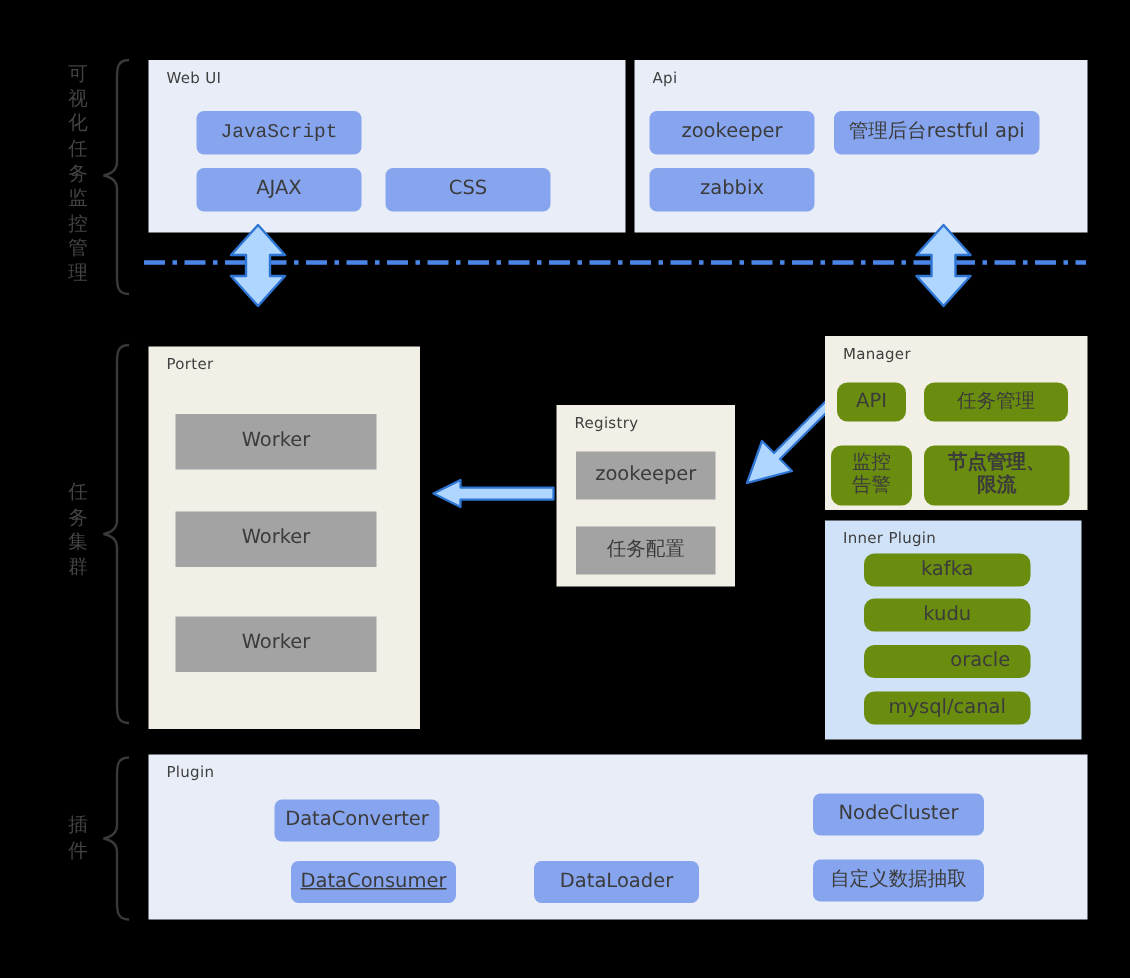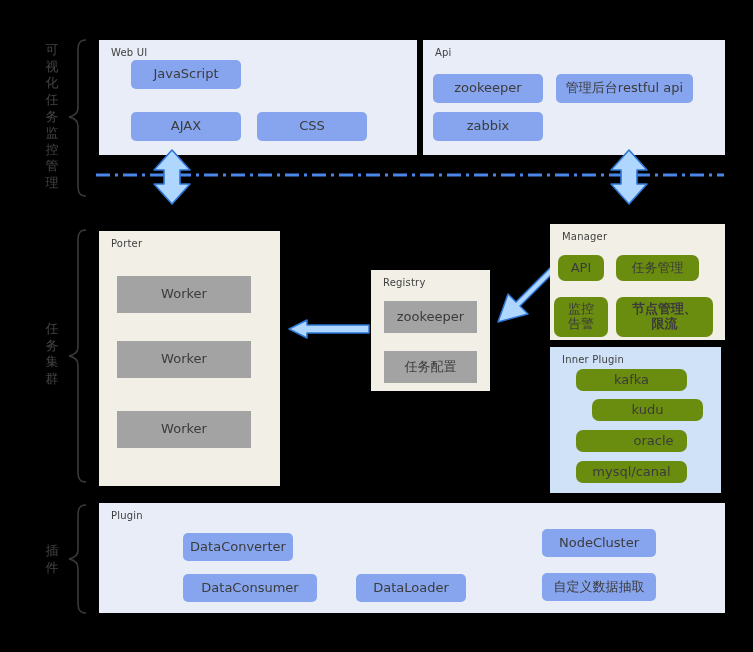--- a/index.html
+++ b/index.html
@@ -79,21 +79,21 @@
     <path d="M20 2 C12 2 12 8 12 14 L12 47 C12 53 8 55 3 56 C8 57 12 59 12 65 L12 98 C12 104 12 110 20 110" fill="none" stroke="#3a3a3a" stroke-width="1.6"></path>
   </svg>
   <div class="brace-label" style="left:44px; top:543px;">
       <div>插</div>
       <div>件</div>
     </div>
 
   <div class="panel panel-lightblue" style="left:99px; top:40px; width:318px; height:115px;">
     <div class="panel-title">Web UI</div>
   </div>
-  <div class="pill pill-blue" style="left:131px; top:60px; width:110px; height:29px;">JavaScript</div>
+  <div class="pill pill-blue" style="left:131px; top:74px; width:110px; height:29px;font-family:Liberation Mono, monospace;">JavaScript</div>
   <div class="pill pill-blue" style="left:131px; top:112px; width:110px; height:29px;">AJAX</div>
   <div class="pill pill-blue" style="left:257px; top:112px; width:110px; height:29px;text-align:center;">CSS</div>
 
   <div class="panel panel-lightblue" style="left:423px; top:40px; width:302px; height:115px;">
     <div class="panel-title">Api</div>
   </div>
   <div class="pill pill-blue" style="left:433px; top:74px; width:110px; height:29px;">zookeeper</div>
   <div class="pill pill-blue" style="left:556px; top:74px; width:137px; height:29px;">管理后台restful api</div>
   <div class="pill pill-blue" style="left:433px; top:112px; width:110px; height:29px;">zabbix</div>
 
@@ -127,36 +127,36 @@
   </svg>
 
   <svg class="arrow-svg" style="left:492px; top:256px;" width="72" height="72">
     <path d="M6 66 L16 38 L24 46 L66 4 L70 8 L28 50 L36 58 Z" fill="#aed6ff" stroke="#2e75d4" stroke-width="1.5" stroke-linejoin="round"></path>
   </svg>
 
   <div class="panel panel-cream" style="left:550px; top:224px; width:175px; height:116px;">
     <div class="panel-title">Manager</div>
   </div>
   <div class="pill pill-green-r" style="left:558px; top:255px; width:46px; height:26px;">API</div>
-  <div class="pill pill-green-r" style="left:616px; top:255px; width:83px; height:26px;">任务管理</div>
+  <div class="pill pill-green-r" style="left:616px; top:255px; width:96px; height:26px;">任务管理</div>
   <div class="pill pill-green-r" style="left:554px; top:297px; width:54px; height:40px; white-space:pre-line;">监控
 告警</div>
   <div class="pill pill-green-r" style="left:616px; top:297px; width:97px; height:40px; white-space:pre-line;font-weight:bold;">节点管理、
 限流</div>
 
   <div class="panel panel-iceblue" style="left:550px; top:347px; width:171px; height:146px;">
     <div class="panel-title">Inner Plugin</div>
   </div>
   <div class="pill pill-green-r" style="left:576px; top:369px; width:111px; height:22px;">kafka</div>
-  <div class="pill pill-green-r" style="left:576px; top:399px; width:111px; height:22px;margin-left:16px;">kudu</div>
+  <div class="pill pill-green-r" style="left:576px; top:399px; width:111px; height:22px;">kudu</div>
   <div class="pill pill-green-r" style="left:576px; top:430px; width:111px; height:22px;padding-left:44px;">oracle</div>
   <div class="pill pill-green-r" style="left:576px; top:461px; width:111px; height:22px;">mysql/canal</div>
 
   <div class="panel panel-lightblue" style="left:99px; top:503px; width:626px; height:110px;">
     <div class="panel-title">Plugin</div>
   </div>
   <div class="pill pill-blue" style="left:183px; top:533px; width:110px; height:28px;">DataConverter</div>
   <div class="pill pill-blue" style="left:542px; top:529px; width:114px; height:28px;">NodeCluster</div>
-  <div class="pill pill-blue" style="left:183px; top:574px; width:134px; height:28px;">DataConsumer</div>
+  <div class="pill pill-blue" style="left:194px; top:574px; width:110px; height:28px;text-decoration:underline;">DataConsumer</div>
   <div class="pill pill-blue" style="left:356px; top:574px; width:110px; height:28px;">DataLoader</div>
   <div class="pill pill-blue" style="left:542px; top:573px; width:114px; height:28px;">自定义数据抽取</div>
 
 </div>
 
 </body></html>

